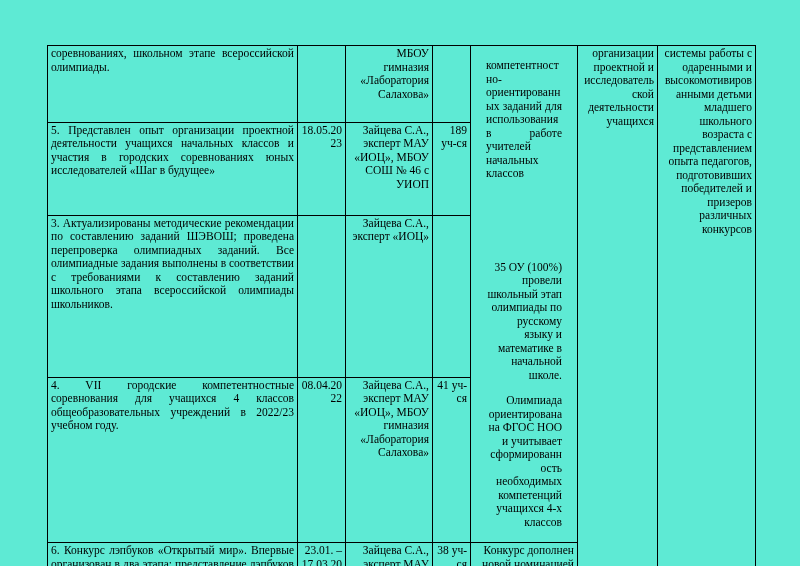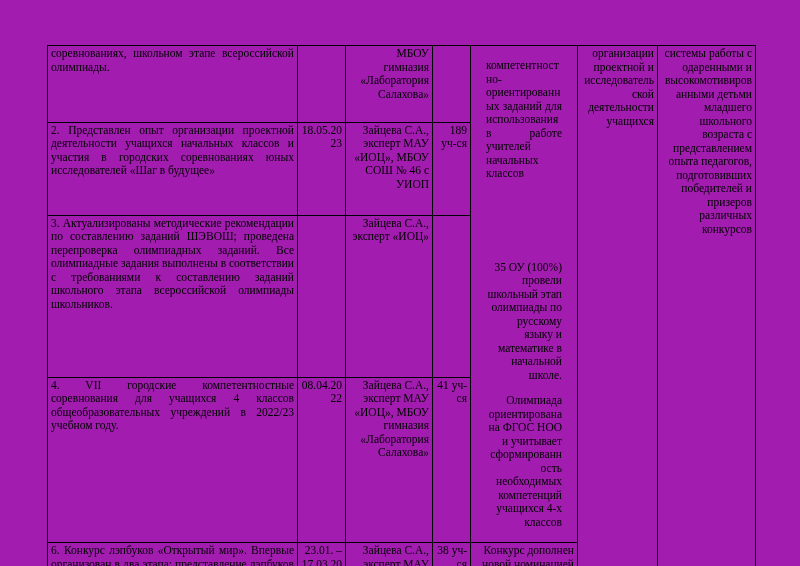--- a/index.html
+++ b/index.html
@@ -1,17 +1,17 @@
 <!DOCTYPE html>
 <html><head>
 <meta charset="utf-8">
 <style>
   html,body{margin:0;padding:0;background:#888;}
   .page{
-    width:800px;height:566px;background:#a21caf;position:relative;
+    width:800px;height:566px;background:#5eead4;position:relative;
     font-family:"Liberation Serif","DejaVu Serif",serif;color:#000;
     overflow:hidden;margin:0 auto;
   }
   table.doc{
     position:absolute;left:47px;top:45px;width:708px;
     border-collapse:collapse;table-layout:fixed;
     font-size:11.5px;line-height:13.5px;
   }
   table.doc td{
     border:1px solid #000;vertical-align:top;
@@ -64,21 +64,21 @@
       <td class="lft wrap-any" rowspan="5">
         <span>организации проектной и исследовательской деятельности учащихся</span>
       </td>
       <td class="ctr wrap-any" rowspan="5">
         <span>системы работы с одаренными и высокомотивированными детьми младшего школьного возраста с представлением опыта педагогов, подготовивших победителей и призеров различных конкурсов</span>
       </td>
     </tr>
 
     <tr class="r2">
       <td class="just">
-        <span>2. Представлен опыт организации проектной деятельности учащихся начальных классов и участия в городских соревнованиях юных исследователей «Шаг в будущее»</span>
+        <span>5. Представлен опыт организации проектной деятельности учащихся начальных классов и участия в городских соревнованиях юных исследователей «Шаг в будущее»</span>
       </td>
       <td class="brk">
         <span>18.05.2023</span>
       </td>
       <td class="ctr">
         <span>Зайцева С.А., эксперт МАУ «ИОЦ», МБОУ СОШ № 46 с УИОП</span>
       </td>
       <td class="ctr">
         <span>189 уч-ся</span>
       </td>

